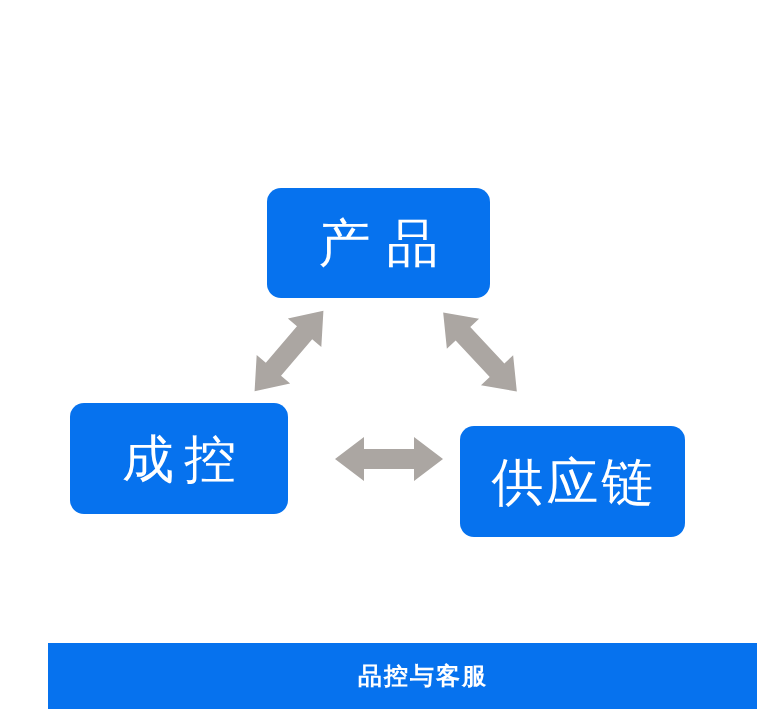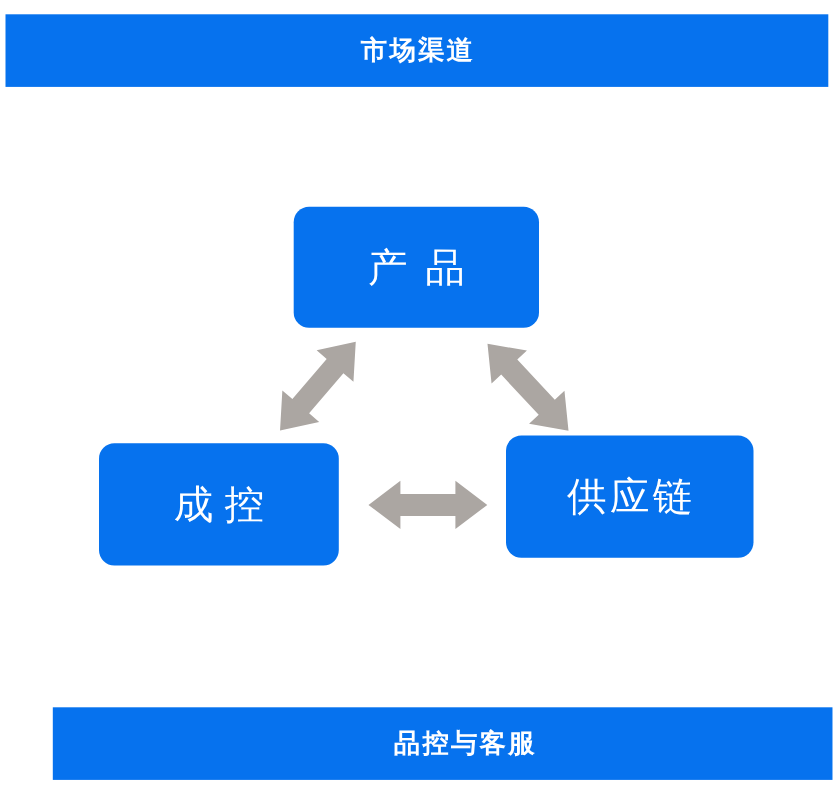--- a/index.html
+++ b/index.html
@@ -42,50 +42,47 @@
   .node {
     position: absolute;
     background: #0672ee;
     color: #ffffff;
     border-radius: 14px;
     display: flex;
     align-items: center;
     justify-content: center;
   }
   .node .node-label {
-    font-size: 36px;
+    font-size: 52px;
     font-weight: 400;
     line-height: 1;
   }
   .node.product { left: 267px; top: 188px; width: 223px; height: 110px; }
   .node.product .node-label { letter-spacing: 16px; padding-left: 16px; }
-  .node.cost    { left: 90px;  top: 403px; width: 218px; height: 111px; }
+  .node.cost    { left: 70px;  top: 403px; width: 218px; height: 111px; }
   .node.cost .node-label    { letter-spacing: 10px; padding-left: 10px; }
-  .node.supply  { left: 460px; top: 396px; width: 225px; height: 111px; }
+  .node.supply  { left: 460px; top: 426px; width: 225px; height: 111px; }
   .node.supply .node-label  { letter-spacing: 3px; padding-left: 3px; }
 
   
   .arrows-layer {
     position: absolute;
     left: 0;
     top: 0;
     width: 757px;
     height: 720px;
     pointer-events: none;
   }
   .arrows-layer polygon { fill: #aba6a2; }
 </style>
 </head>
 <body>
 
 <div class="page">
 
-  <div class="banner b1">
-    <span class="banner-label">市场渠道</span>
-  </div>
 
   <svg class="arrows-layer" viewBox="0 0 757 720" aria-hidden="true">
 
     <g transform="translate(289,351) rotate(-49.5)">
       <polygon points="-53,0 -24,-22 -24,-10 24,-10 24,-22 53,0 24,22 24,10 -24,10 -24,22"></polygon>
     </g>
 
     <g transform="translate(480,352) rotate(47)">
       <polygon points="-54,0 -25,-22 -25,-10 25,-10 25,-22 54,0 25,22 25,10 -25,10 -25,22"></polygon>
     </g>

